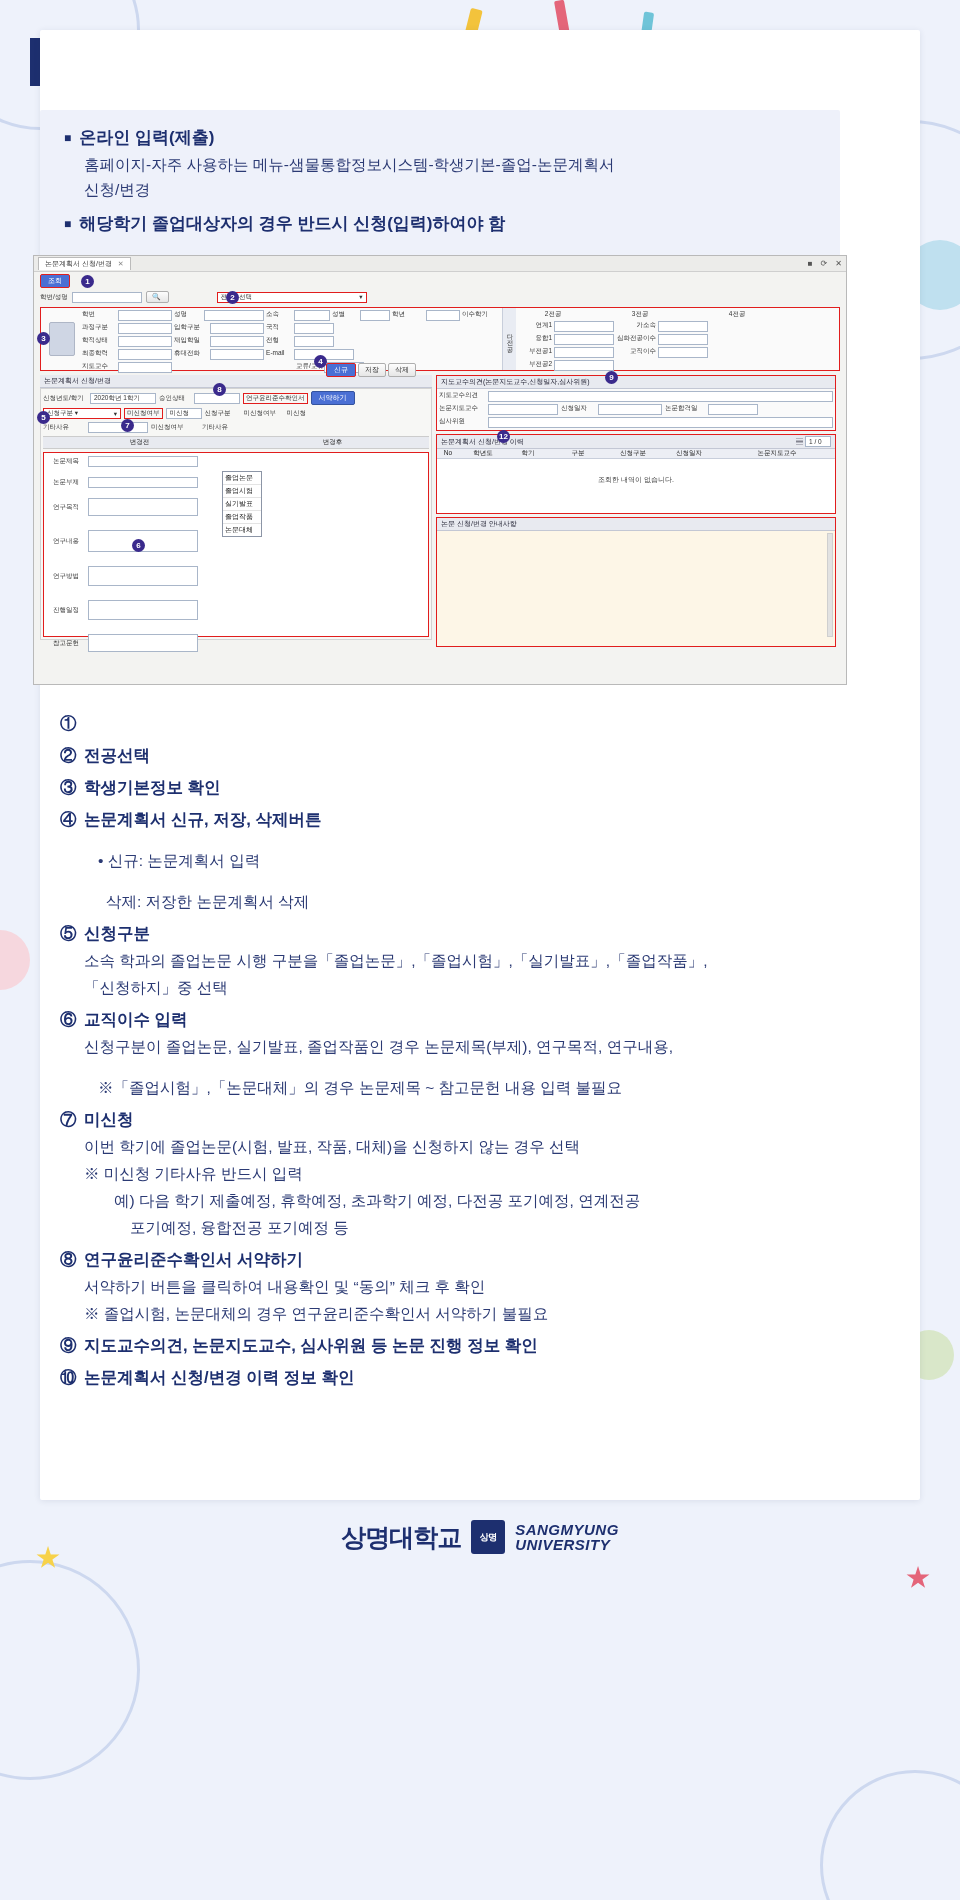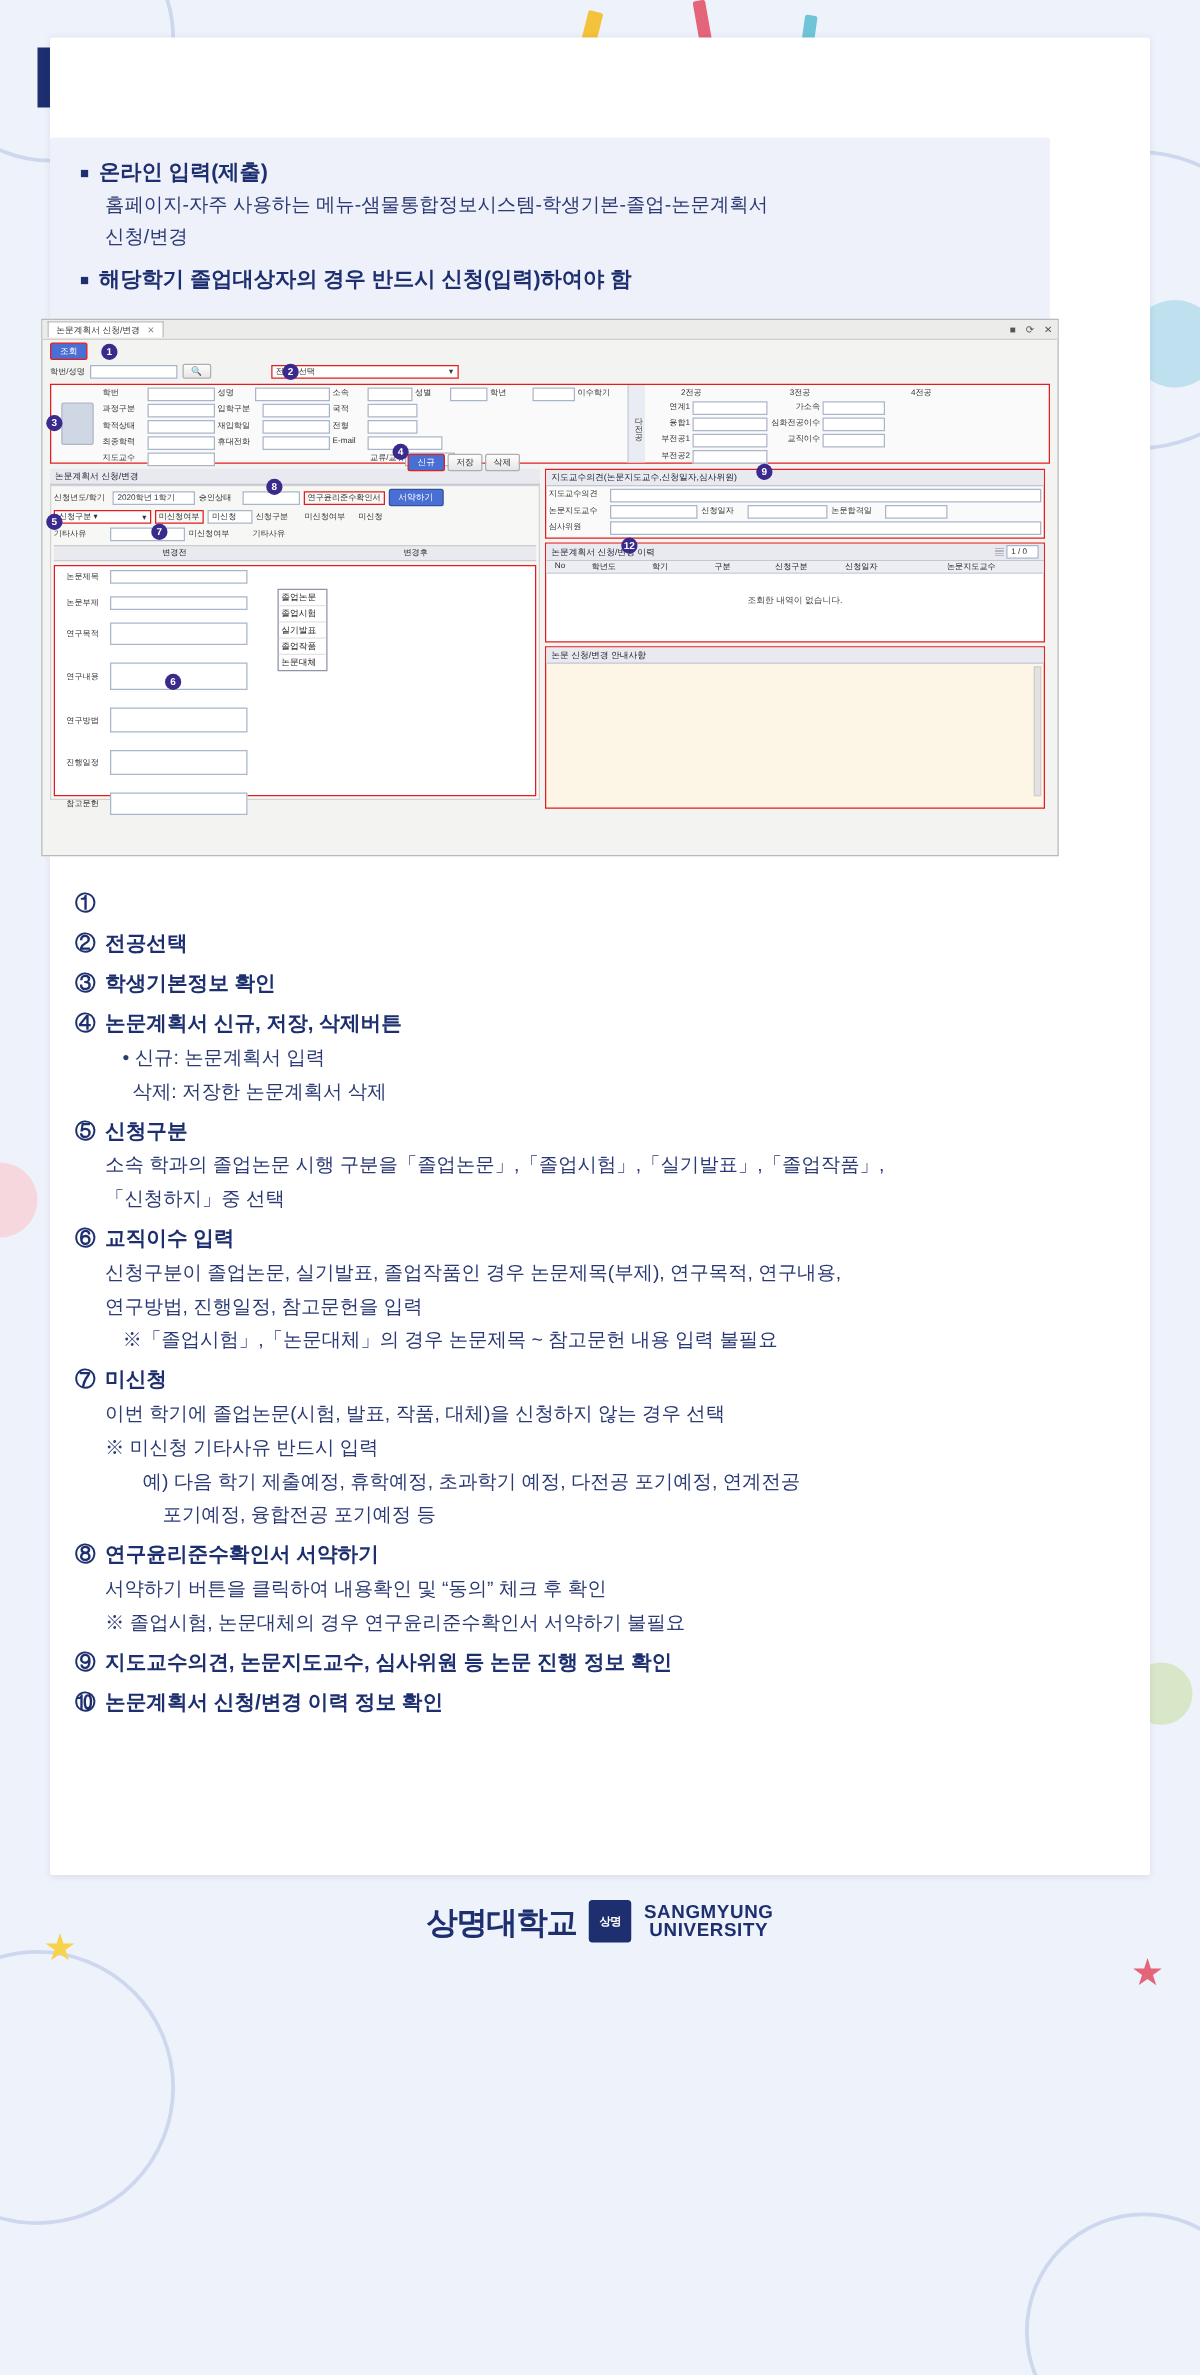--- a/index.html
+++ b/index.html
@@ -86,34 +86,34 @@
   .panel-title { background:#e8eaf0; border-bottom:1px solid #c3c7d4; font-size:7px; padding:1px 4px; color:#223; }
 
   
   .explain { position:absolute; left:60px; top:710px; width:800px; }
   .ex-item { margin-bottom:5px; }
   .ex-head { display:flex; align-items:flex-start; }
   .ex-num { width:24px; flex:0 0 24px; font-size:16.5px; color:#1d2f6f; font-weight:bold; line-height:27px; }
   .ex-title { font-size:16.5px; font-weight:bold; color:#1d2f6f; line-height:27px; }
   .ex-body { padding-left:24px; }
   .ex-line { font-size:15.5px; color:#2b3a74; line-height:27px; }
-  .ex-line.indent1 { padding-left:14px; }
+  .ex-line.indent1 { padding-left:14px;margin-top:14px; }
   .ex-line.indent2 { padding-left:30px; }
   .ex-line.indent3 { padding-left:46px; }
   .ex-dot::before { content:"• "; }
 
   
   .footer { position:absolute; left:0; top:1520px; width:960px; text-align:center; }
   .logo-row { display:inline-flex; align-items:center; gap:10px; }
   .logo-ko { font-size:25px; font-weight:bold; color:#1d2f6f; letter-spacing:-1px; }
   .logo-mark {
     width:34px; height:34px; background:#1d2f6f; color:#fff; font-size:9px; font-weight:bold;
     display:flex; align-items:center; justify-content:center; border-radius:3px; letter-spacing:-0.5px;
   }
-  .logo-en { text-align:center; line-height:15px; }
+  .logo-en { text-align:left; line-height:15px;font-style:italic; }
   .logo-en div { font-size:15px; font-weight:bold; color:#1d2f6f; letter-spacing:.5px; }
 </style>
 </head>
 <body>
 
 <div class="bg-deco">
   <div class="circleline" style="left:-60px; top:-70px; width:200px; height:200px;"></div>
   <div class="circleline" style="right:-70px; top:120px; width:240px; height:240px;"></div>
   <div class="circleline" style="left:-80px; bottom:120px; width:220px; height:220px;"></div>
   <div class="circleline" style="right:-50px; bottom:-60px; width:190px; height:190px;"></div>
@@ -456,21 +456,20 @@
     </div>
   </div>
 
   <div class="ex-item">
     <div class="ex-head">
       <div class="ex-num">⑥</div>
       <div class="ex-title">교직이수 입력</div>
     </div>
     <div class="ex-body">
       <div class="ex-line">신청구분이 졸업논문, 실기발표, 졸업작품인 경우 논문제목(부제), 연구목적, 연구내용,</div>
-      <div class="ex-line">연구방법, 진행일정, 참고문헌을 입력</div>
       <div class="ex-line indent1">※「졸업시험」,「논문대체」의 경우 논문제목 ~ 참고문헌 내용 입력 불필요</div>
     </div>
   </div>
 
   <div class="ex-item">
     <div class="ex-head">
       <div class="ex-num">⑦</div>
       <div class="ex-title">미신청</div>
     </div>
     <div class="ex-body">

